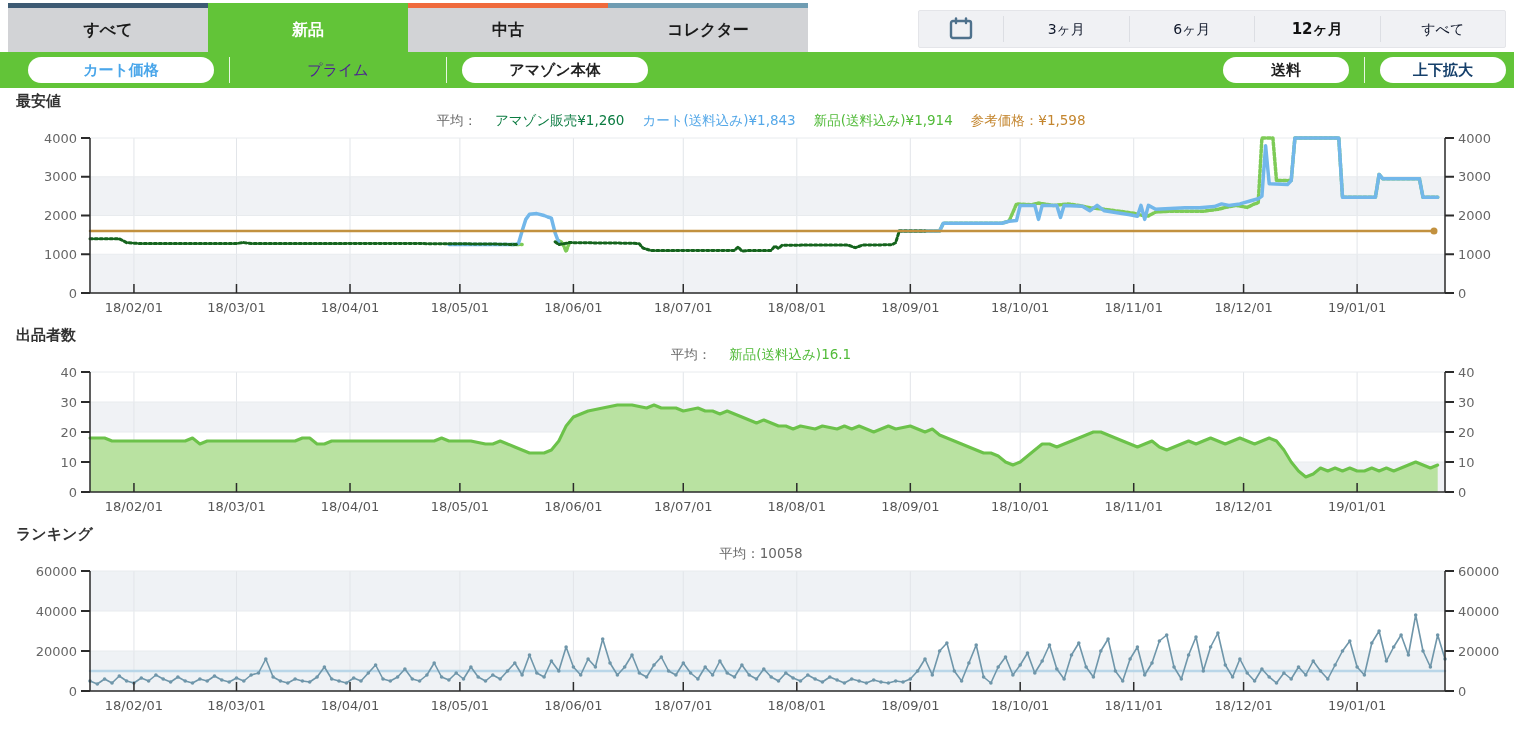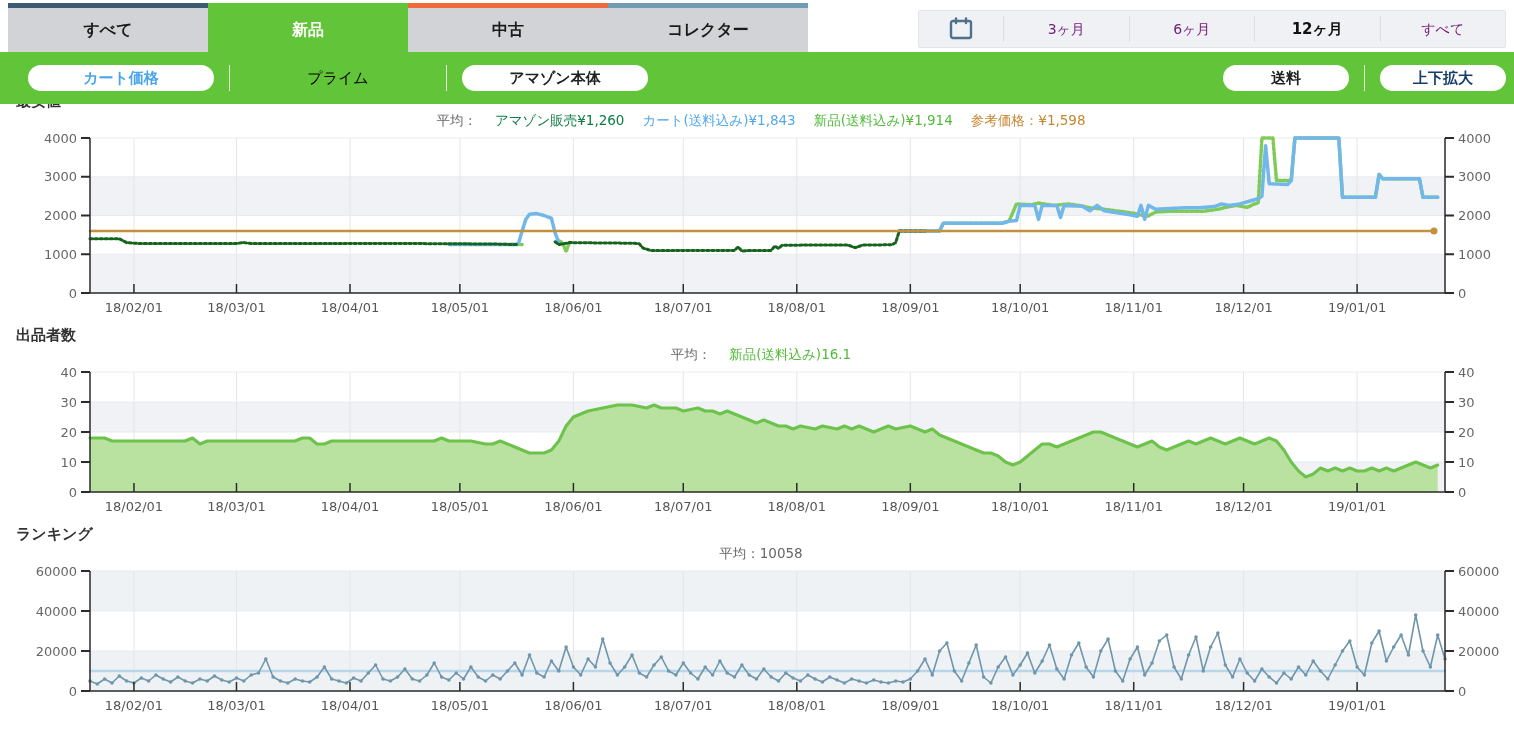--- a/index.html
+++ b/index.html
@@ -11,24 +11,24 @@
   .tab { width:200px; cursor:pointer; }
   .tab .strip { height:5px; }
   .tab .body { height:44px; background:#d2d3d6; display:flex; align-items:center;
     justify-content:center; font-size:16px; font-weight:bold; color:#1a1a1a; }
   .tab.active .strip { background:var(--green); }
   .tab.active .body { background:var(--green); color:#fff; }
   .range-bar { position:absolute; right:8px; top:10px; width:588px; height:38px;
     background:#f0f1f4; border:1px solid #e4e5e9; border-radius:2px;
     display:flex; align-items:center; }
   .range-cal { width:84px; display:flex; justify-content:center; align-items:center; }
-  .range-opt { flex:1; text-align:center; font-size:14px; color:#701a75;
+  .range-opt { flex:1; text-align:center; font-size:14px; color:#0f172a;
     border-left:1px solid #dcdee3; line-height:26px; cursor:pointer; }
   .range-opt.selected { color:#111; font-weight:bold; font-size:15px; }
-  .greenbar { position:absolute; left:0; top:52px; width:1514px; height:52px;
+  .greenbar { position:absolute; left:0; top:52px; width:1514px; height:36px;
     background:var(--green); display:flex; align-items:center; }
   .gb-left { display:flex; align-items:center; margin-left:28px; }
   .gb-right { position:absolute; right:8px; display:flex; align-items:flex-end; }
   .pill { background:#fff; border-radius:15px; height:26px; line-height:26px;
     width:186px; text-align:center; font-weight:bold; font-size:15px; cursor:pointer; }
   .pill.small { width:126px; }
   .gb-plain { width:186px; text-align:center; color:#fff; font-size:15px; cursor:pointer; }
   .gb-div { width:1px; height:26px; background:rgba(255,255,255,.85); margin:0 15px; }
   .section { margin-left:8px; }
   .sec-title { font-size:15px; font-weight:bold; color:#333; padding:4px 0 1px 8px; }
@@ -72,21 +72,21 @@
         <div class="range-opt">3ヶ月</div>
         <div class="range-opt">6ヶ月</div>
         <div class="range-opt selected">12ヶ月</div>
         <div class="range-opt">すべて</div>
       </div>
   </div>
   <div class="greenbar">
     <div class="gb-left" id="gb-left">
         <div class="pill" style="color: rgb(74, 166, 234);">カート価格</div>
         <div class="gb-div"></div>
-        <div class="gb-plain" style="color: #000000;">プライム</div>
+        <div class="gb-plain" style="color: #4c1d95;">プライム</div>
         <div class="gb-div"></div>
         <div class="pill" style="color: rgb(34, 34, 34);">アマゾン本体</div>
       </div>
     <div class="gb-right" id="gb-right">
         <div class="pill small" style="color: rgb(34, 34, 34);">送料</div>
         <div class="gb-div"></div>
         <div class="pill small" style="color: rgb(22, 64, 107);">上下拡大</div>
       </div>
   </div>
 </div>

